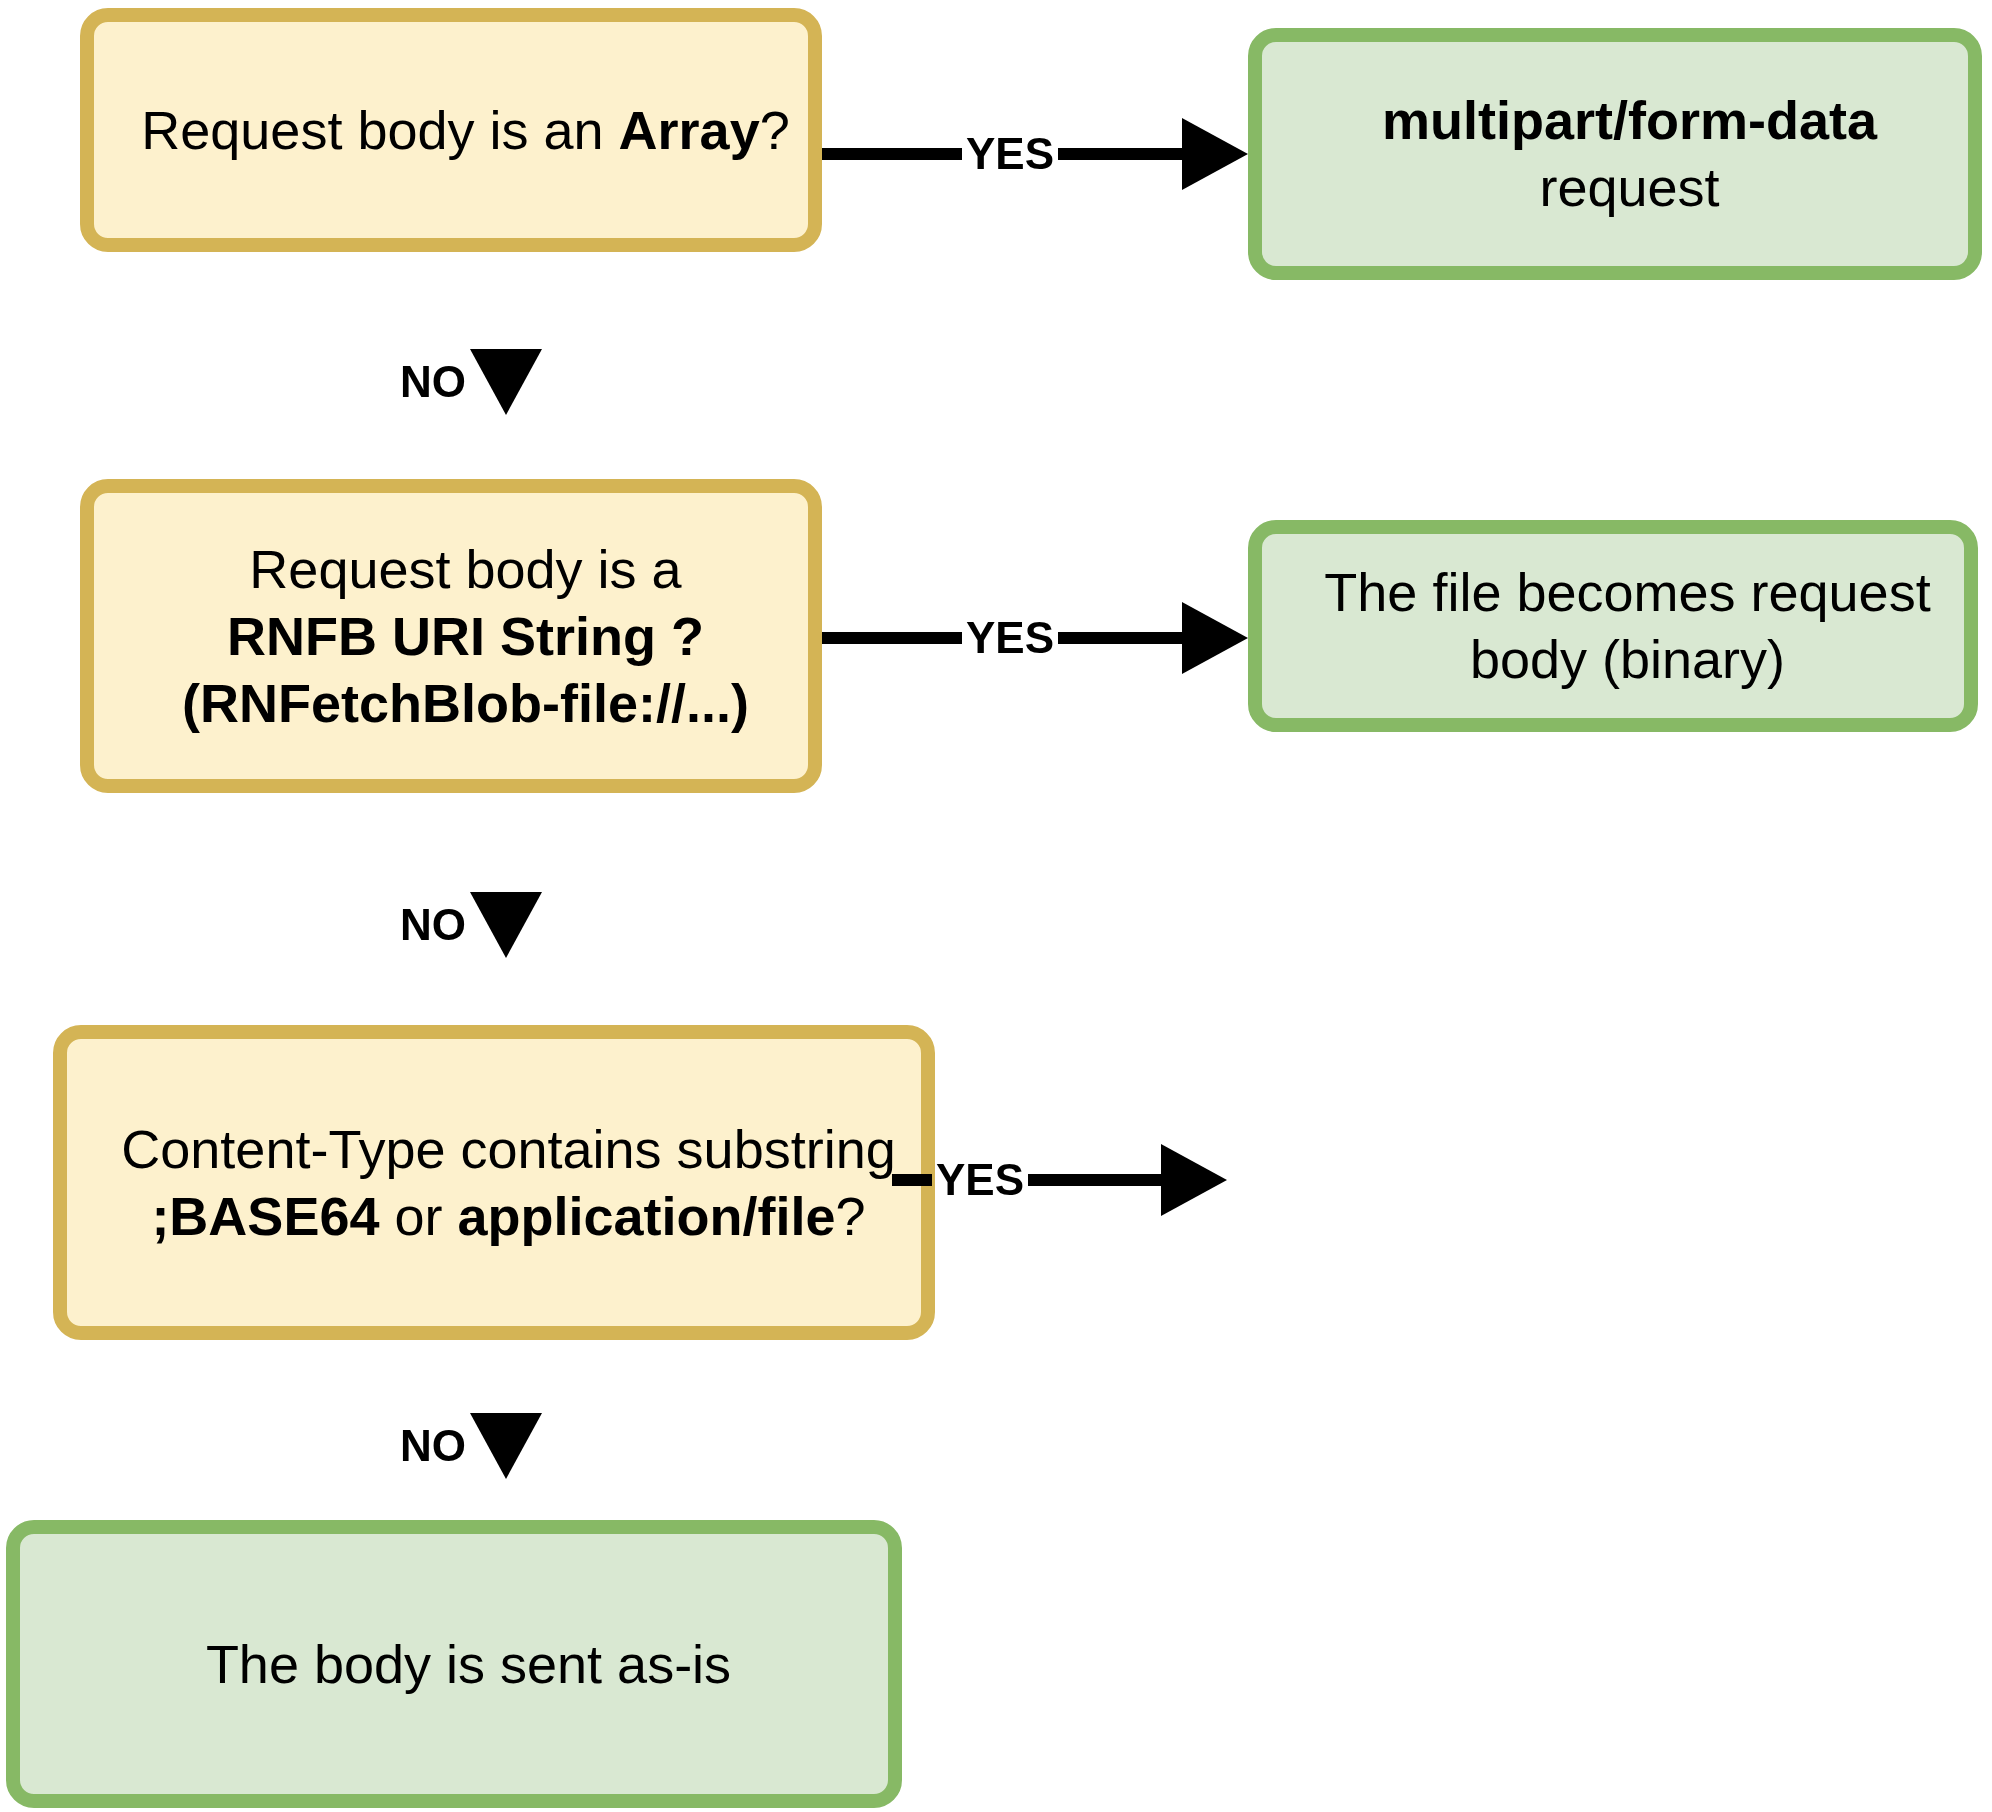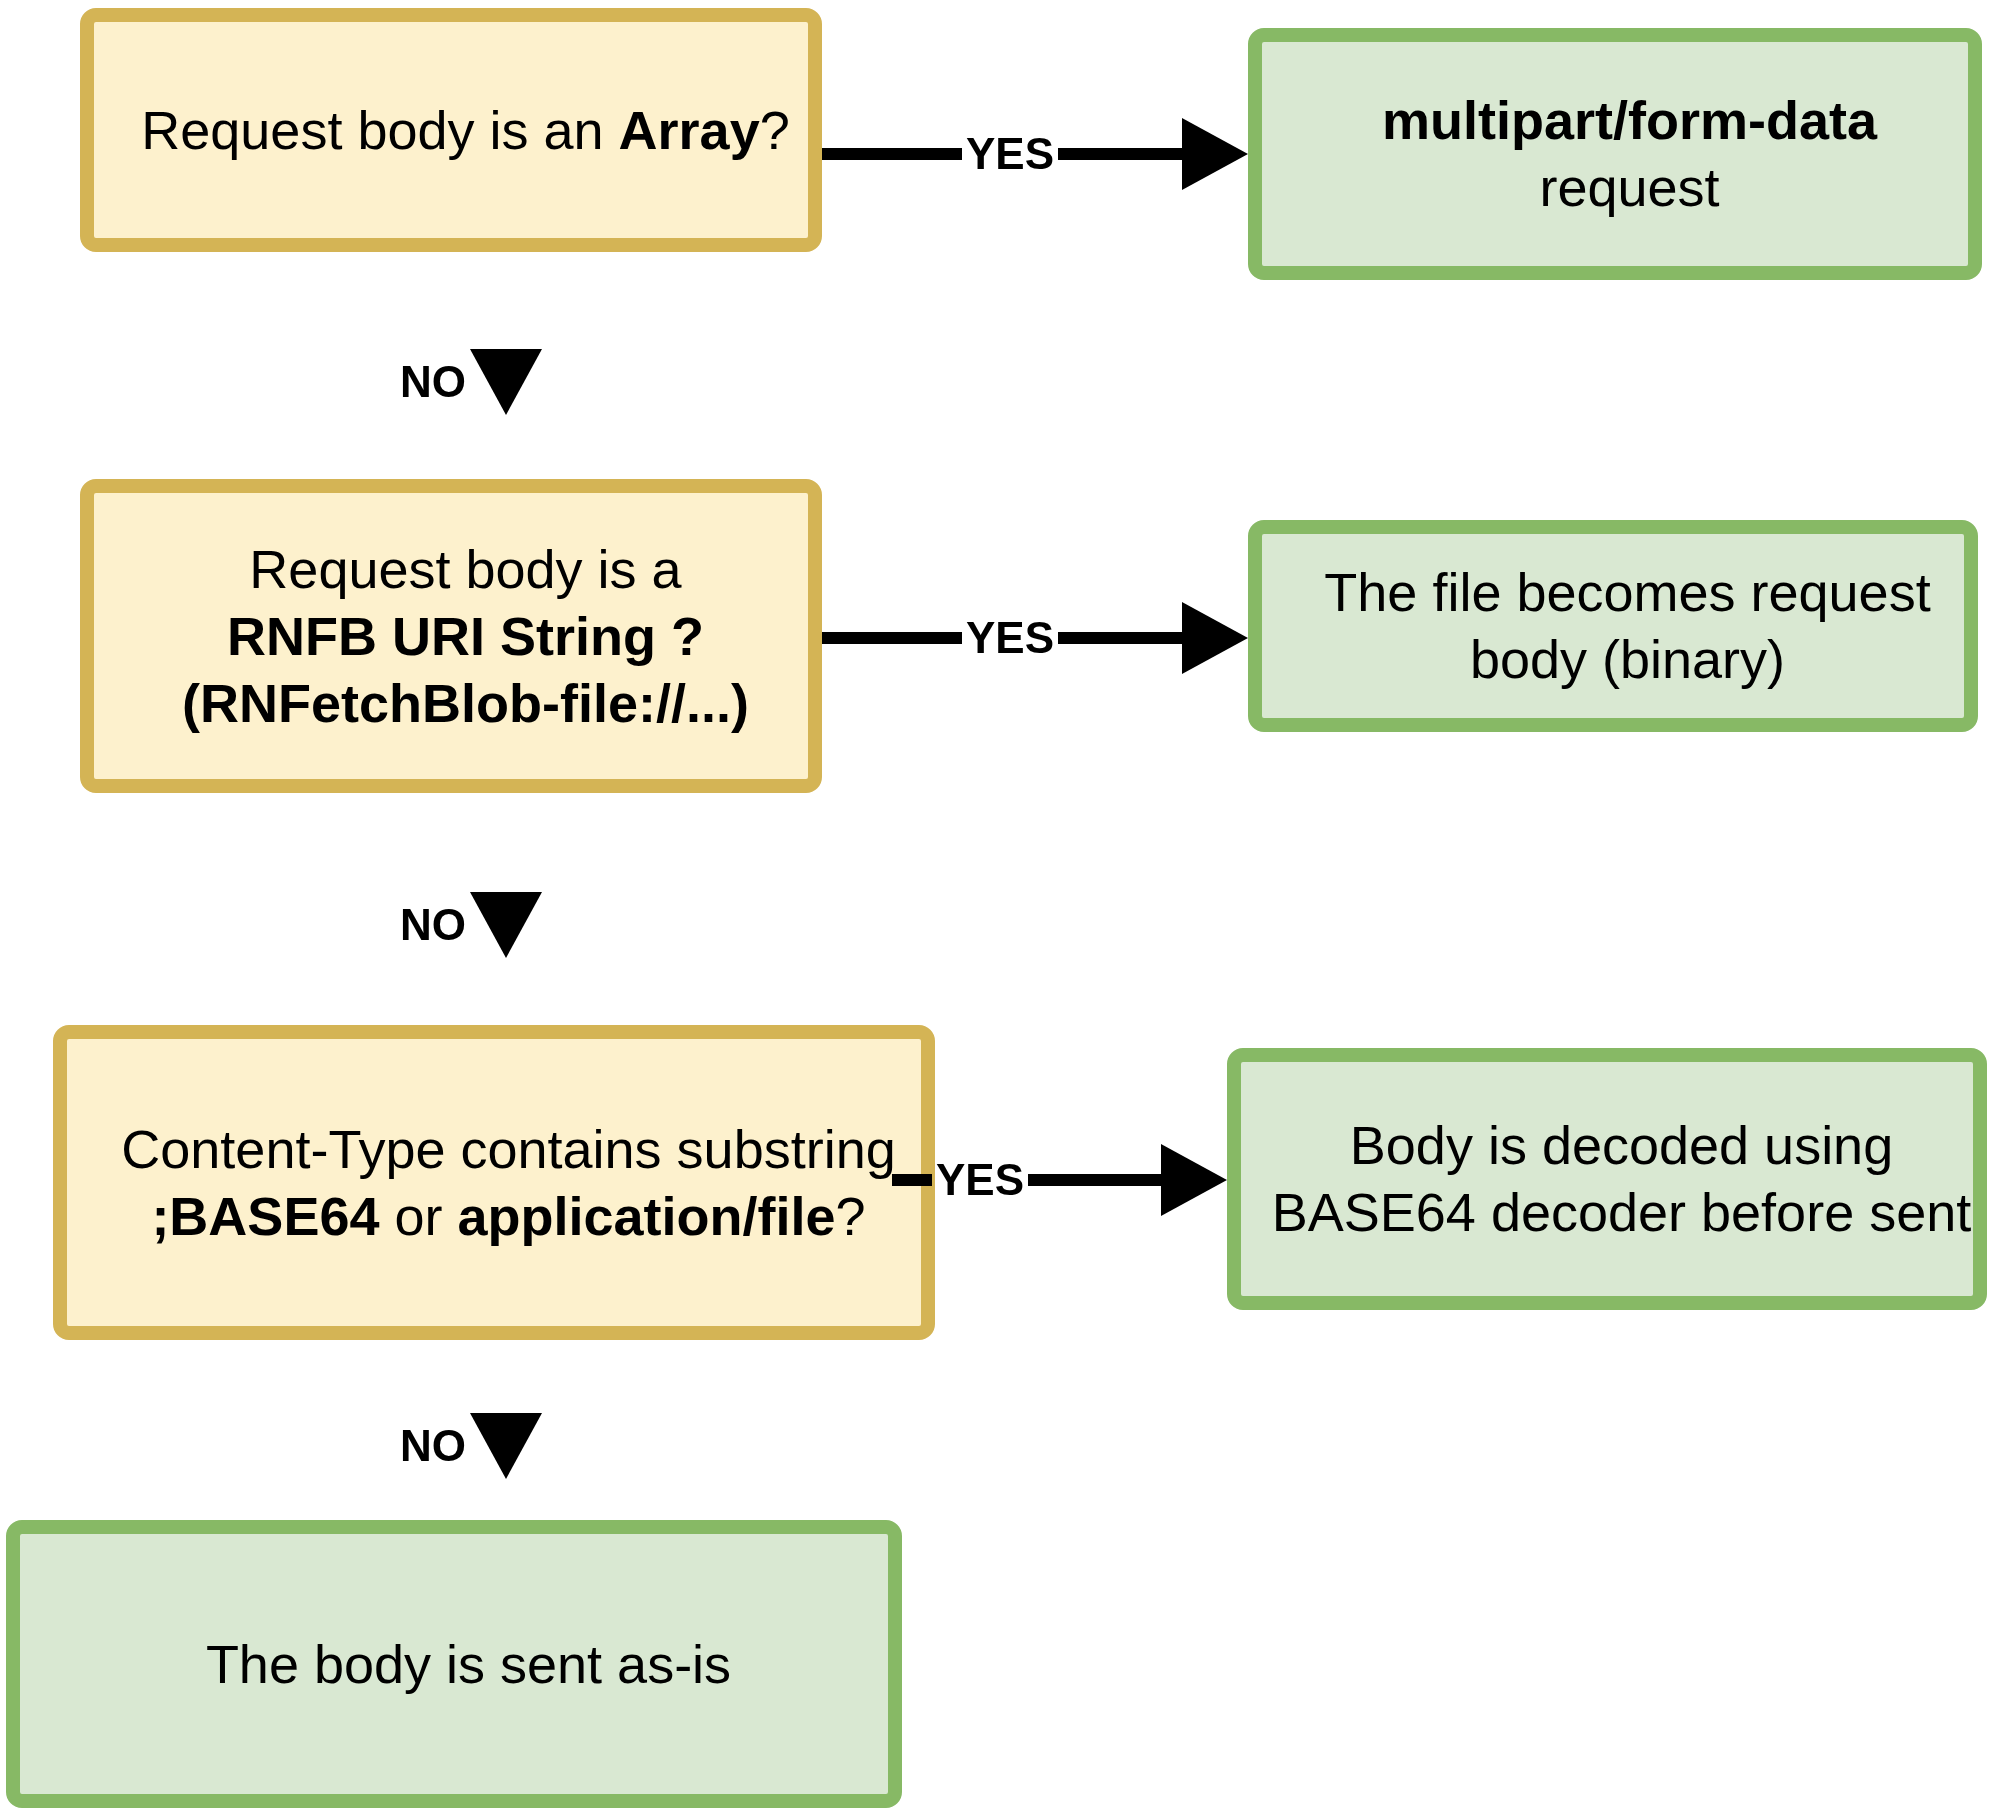--- a/index.html
+++ b/index.html
@@ -13,21 +13,21 @@
     overflow:hidden;
   }
   .node{
     position:absolute;
     box-sizing:border-box;
     display:flex;
     flex-direction:column;
     justify-content:center;
     align-items:center;
     text-align:center;
-    border-radius:16px;
+    border-radius:28px;
     font-size:54px;
     line-height:67px;
     padding-left:29px;
   }
   .question{
     background:var(--question-fill,#fdf1cd);
     border:14px solid var(--question-border,#d4b455);
   }
   .result{
     background:var(--result-fill,#d9e8d2);
@@ -145,24 +145,20 @@
     <div class="line"><span class="b">;BASE64</span><span> or </span><span class="b">application/file</span><span>?</span></div>
   </div>
 
   <div id="yes3" class="yes-conn">
     <div class="hseg start" style="width:40px"></div>
     <span class="conn-label">YES</span>
     <div class="hseg grow"></div>
     <div class="arrow-right"></div>
   </div>
 
-  <div id="a3" class="node result">
-    <div class="line"><span>Body is decoded using</span></div>
-    <div class="line"><span>BASE64 decoder before sent</span></div>
-  </div>
 
   <div id="no3" class="no-conn">
     <div class="vseg start short"></div>
     <span class="conn-label">NO</span>
     <div class="vseg grow"></div>
     <div class="arrow-down"></div>
   </div>
 
   <div id="end" class="node result">
     <div class="line"><span>The body is sent as-is</span></div>

